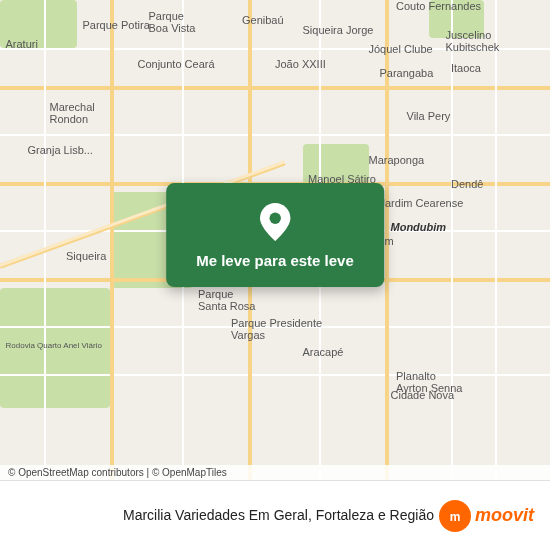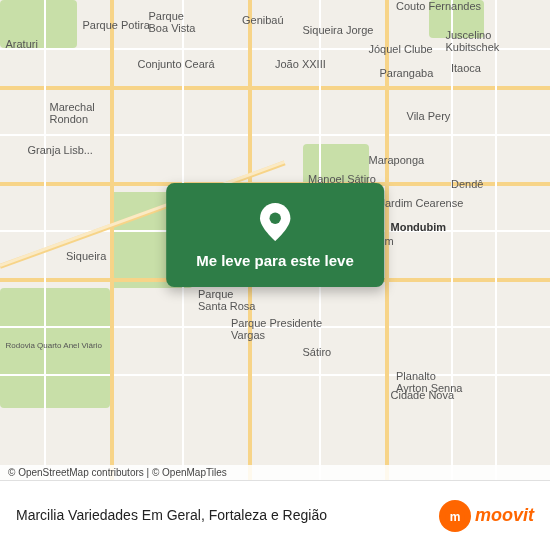--- a/index.html
+++ b/index.html
@@ -110,21 +110,22 @@
 
     
     #bottom-bar {
       width: 550px;
       height: 70px;
       background: #fff;
       border-top: 1px solid #e0e0e0;
       display: flex;
       align-items: center;
       padding: 0 16px;
-      gap: 28px;
+      gap: 5px;
+      text-align: right;
     }
 
     .place-name {
       flex: 1;
       font-size: 14px;
       font-weight: 500;
       color: #222;
       line-height: 1.3;
     }
 
@@ -203,25 +204,25 @@
   <span class="neighborhood-label" style="top:21%;left:9%;">Marechal<br>Rondon</span>
   <span class="neighborhood-label" style="top:30%;left:5%;">Granja Lisb...</span>
   <span class="neighborhood-label" style="top:23%;left:71%;margin-left:16px;">Vila Pery</span>
   <span class="neighborhood-label" style="top:32%;left:67%;">Maraponga</span>
   <span class="neighborhood-label" style="top:36%;left:56%;">Manoel Sátiro</span>
   <span class="neighborhood-label" style="top:41%;left:69%;">Jardim Cearense</span>
   <span class="neighborhood-label" style="top:37%;left:82%;">Dendê</span>
   <span class="neighborhood-label" style="top:52%;left:12%;">Siqueira</span>
   <span class="neighborhood-label" style="top:52%;left:31%;">Canindezinho</span>
   <span class="neighborhood-label" style="top:49%;left:57%;">Novo Mondubim</span>
-  <span class="neighborhood-label bold" style="top:46%;left:71%;">Mondubim</span>
+  <span class="neighborhood-label bold" style="top:46%;left:71%;font-style:italic;">Mondubim</span>
   <span class="neighborhood-label" style="top:53%;left:50%;">Conjunto<br>Esperança</span>
   <span class="neighborhood-label" style="top:60%;left:36%;">Parque<br>Santa Rosa</span>
   <span class="neighborhood-label" style="top:66%;left:42%;">Parque Presidente<br>Vargas</span>
-  <span class="neighborhood-label" style="top:72%;left:55%;">Sátiro</span>
+  <span class="neighborhood-label" style="top:72%;left:55%;">Aracapé</span>
   <span class="neighborhood-label" style="top:73%;left:72%;margin-top:20px;">Planalto<br>Ayrton Senna</span>
   <span class="neighborhood-label" style="top:81%;left:71%;">Cidade Nova</span>
   <span class="neighborhood-label" style="top:71%;left:1%;font-size:8px;">Rodovia Quarto Anel Viário</span>
 
   <div class="map-card">
     <div class="map-card-pin">
       <svg class="pin-svg" viewBox="0 0 32 40" xmlns="http://www.w3.org/2000/svg">
         <path d="M16 0 C7.16 0 0 7.16 0 16 C0 26 16 40 16 40 C16 40 32 26 32 16 C32 7.16 24.84 0 16 0Z" fill="white"></path>
         <circle cx="16" cy="16" r="6" fill="#2e7d47"></circle>
       </svg>

